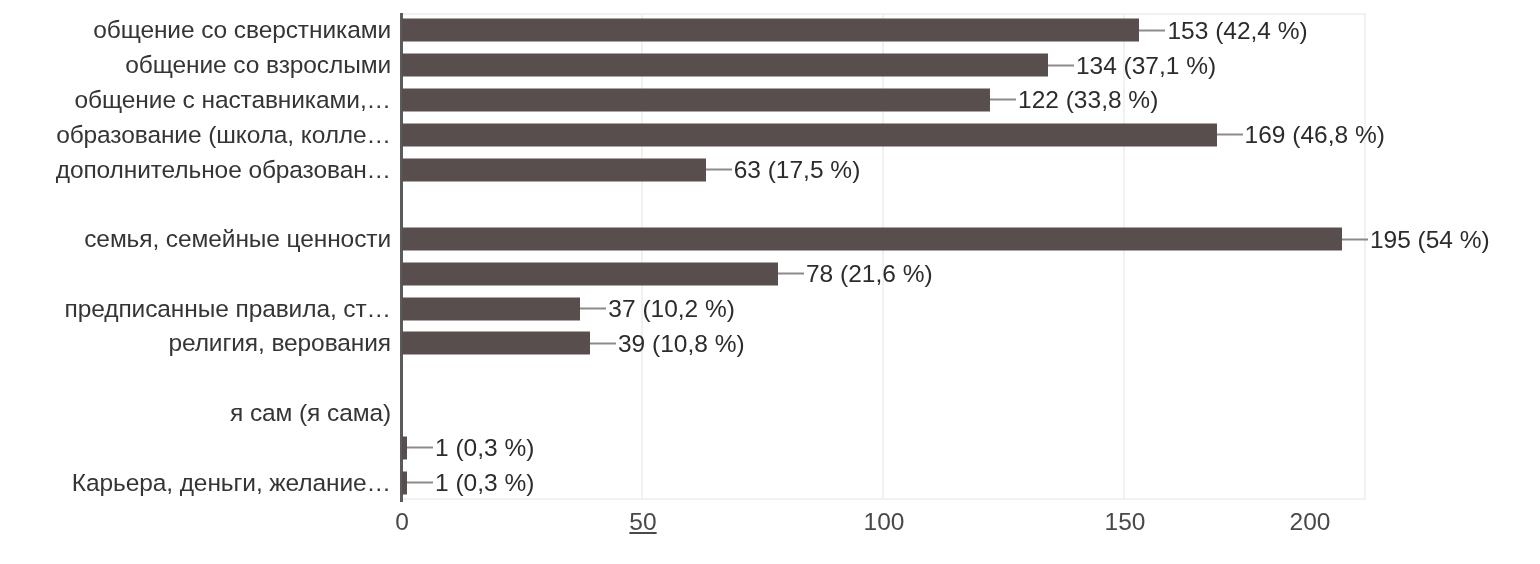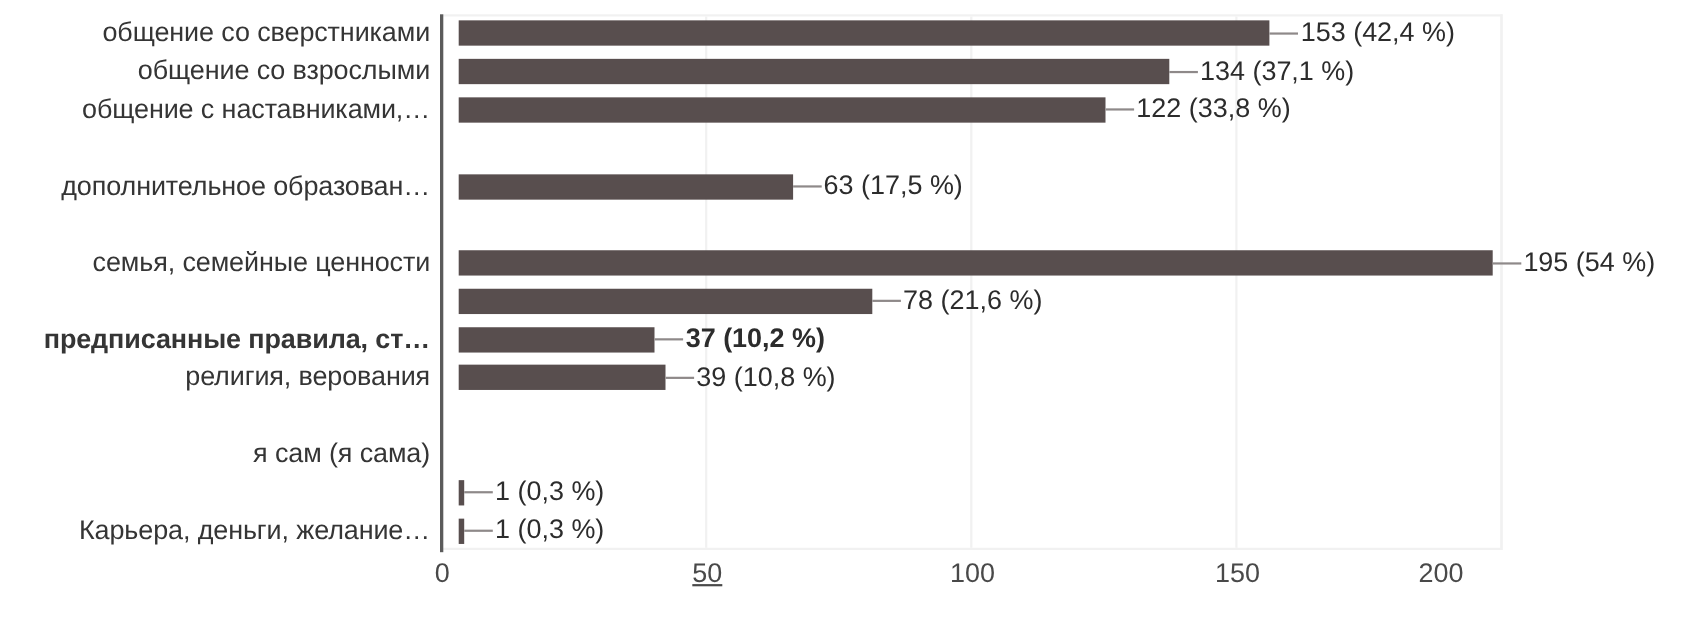--- a/index.html
+++ b/index.html
@@ -74,21 +74,21 @@
     transform: translateY(-50%);
     white-space: nowrap;
     text-align: left;
     font-size: 24.5px;
     line-height: 28px;
     color: #353535;
     letter-spacing: -0.1px;
   }
   .bar-wrap {
     position: absolute;
-    left: 417px;
+    left: 402px;
     top: 50%;
     transform: translateY(-50%);
     height: 23px;
     display: flex;
     align-items: center;
   }
   .bar {
     height: 23px;
     background: #584e4e;
   }
@@ -155,20 +155,28 @@
         </div>
       </div>
       <div class="row" style="top: 69.5714px; height: 34.7857px;">
         <div class="cat-label">общение с наставниками,…</div>
         <div class="bar-wrap">
           <div class="bar" style="width: 588.04px; background: rgb(88, 78, 78);"></div>
           <div class="leader" style="background: rgb(142, 137, 137);"></div>
           <div class="value-label">122 (33,8 %)</div>
         </div>
       </div>
+      <div class="row" style="top: 104.357px; height: 34.7857px;">
+        <div class="cat-label">образование (школа, колле…</div>
+        <div class="bar-wrap">
+          <div class="bar" style="width: 814.58px; background: rgb(88, 78, 78);"></div>
+          <div class="leader" style="background: rgb(142, 137, 137);"></div>
+          <div class="value-label">169 (46,8 %)</div>
+        </div>
+      </div>
       <div class="row" style="top: 139.143px; height: 34.7857px;">
         <div class="cat-label">дополнительное образован…</div>
         <div class="bar-wrap">
           <div class="bar" style="width: 303.66px; background: rgb(88, 78, 78);"></div>
           <div class="leader" style="background: rgb(142, 137, 137);"></div>
           <div class="value-label">63 (17,5 %)</div>
         </div>
       </div>
       <div class="row" style="top: 208.714px; height: 34.7857px;">
         <div class="cat-label">семья, семейные ценности</div>
@@ -178,21 +186,21 @@
           <div class="value-label">195 (54 %)</div>
         </div>
       </div>
       <div class="row" style="top: 243.5px; height: 34.7857px;">
         <div class="bar-wrap">
           <div class="bar" style="width: 375.96px; background: rgb(88, 78, 78);"></div>
           <div class="leader" style="background: rgb(142, 137, 137);"></div>
           <div class="value-label">78 (21,6 %)</div>
         </div>
       </div>
-      <div class="row" style="top: 278.286px; height: 34.7857px; font-weight: bold;">
+      <div class="row" style="top: 278.286px; height: 34.7857px;">
         <div class="cat-label">предписанные правила, ст…</div>
         <div class="bar-wrap">
           <div class="bar" style="width: 178.34px; background: rgb(88, 78, 78);"></div>
           <div class="leader" style="background: rgb(142, 137, 137);"></div>
           <div class="value-label">37 (10,2 %)</div>
         </div>
       </div>
       <div class="row" style="top: 313.071px; height: 34.7857px;">
         <div class="cat-label">религия, верования</div>
         <div class="bar-wrap">

